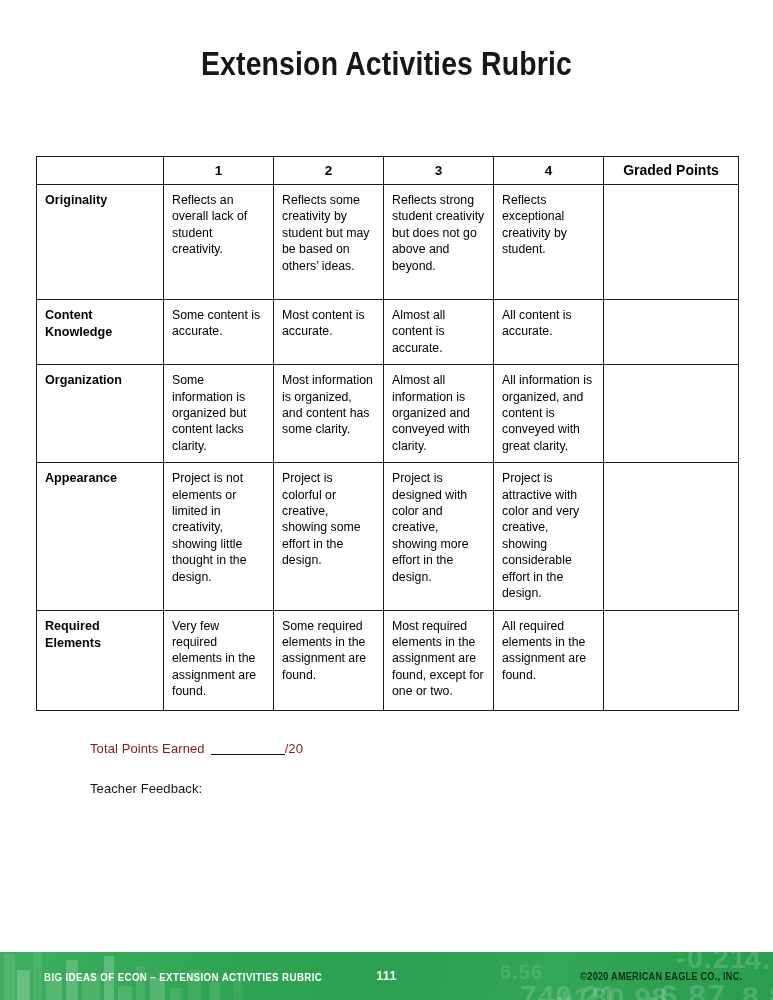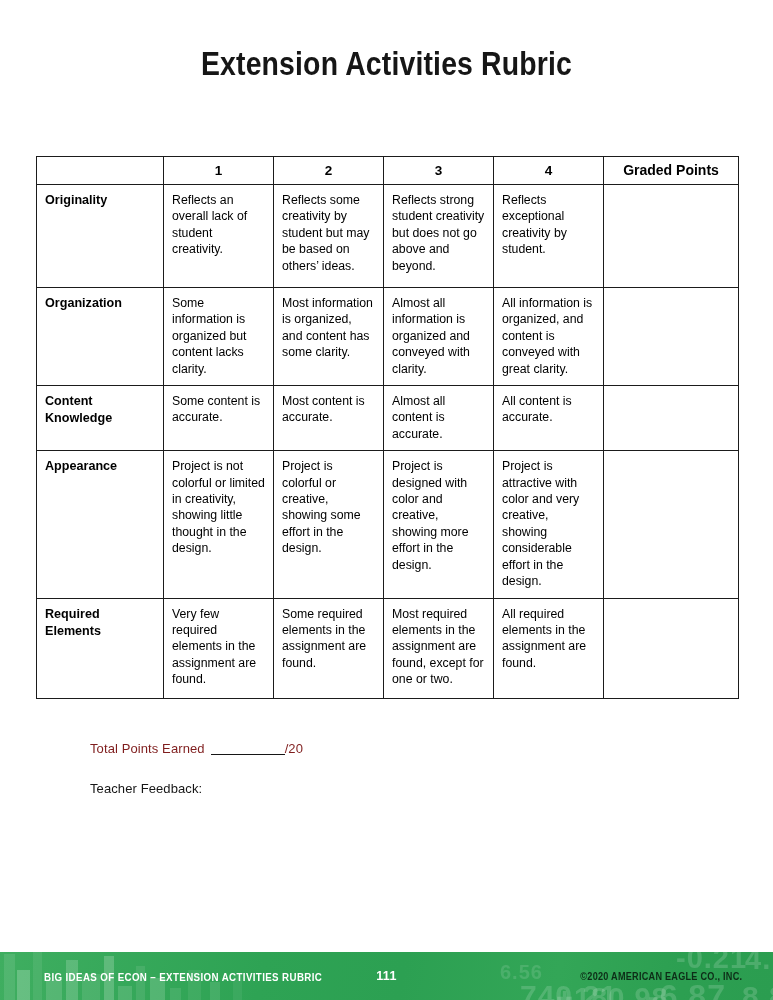--- a/index.html
+++ b/index.html
@@ -79,21 +79,21 @@
   }
   table.rubric tbody th.criterion,
   table.rubric tbody td.criterion {
     font-weight: 700;
     font-size: 12.6px;
     line-height: 17px;
   }
   td.graded-cell { }
 
   
-  tr[data-row="0"] td, tr[data-row="0"] th { height: 103px; }
+  tr[data-row="0"] td, tr[data-row="0"] th { height: 115px; }
   tr[data-row="1"] td, tr[data-row="1"] th { height: 63px; }
   tr[data-row="2"] td, tr[data-row="2"] th { height: 97px; }
   tr[data-row="3"] td, tr[data-row="3"] th { height: 147px; }
   tr[data-row="4"] td, tr[data-row="4"] th { height: 100px; margin-top: 48px; }
 
   
   .totals-line {
     position: absolute;
     left: 90px;
     top: 740px;
@@ -232,41 +232,41 @@
 
       <tr data-row="0">
         <td class="criterion">Originality</td>
         <td>Reflects an overall lack of student creativity.</td>
         <td>Reflects some creativity by student but may be based on others’ ideas.</td>
         <td>Reflects strong student creativity but does not go above and beyond.</td>
         <td>Reflects exceptional creativity by student.</td>
         <td class="graded-cell"></td>
       </tr>
 
+      <tr data-row="1">
+        <td class="criterion">Content Knowledge</td>
+        <td>Some content is accurate.</td>
+        <td>Most content is accurate.</td>
+        <td>Almost all content is accurate.</td>
+        <td>All content is accurate.</td>
+        <td class="graded-cell"></td>
+      </tr>
+
       <tr data-row="2">
         <td class="criterion">Organization</td>
         <td>Some information is organized but content lacks clarity.</td>
         <td>Most information is organized, and content has some clarity.</td>
         <td>Almost all information is organized and conveyed with clarity.</td>
         <td>All information is organized, and content is conveyed with great clarity.</td>
         <td class="graded-cell"></td>
       </tr>
 
-      <tr data-row="1">
-        <td class="criterion">Content Knowledge</td>
-        <td>Some content is accurate.</td>
-        <td>Most content is accurate.</td>
-        <td>Almost all content is accurate.</td>
-        <td>All content is accurate.</td>
-        <td class="graded-cell"></td>
-      </tr>
-
       <tr data-row="3">
         <td class="criterion">Appearance</td>
-        <td>Project is not colorful or limited in creativity, showing little thought in the design.</td>
+        <td>Project is not elements or limited in creativity, showing little thought in the design.</td>
         <td>Project is colorful or creative, showing some effort in the design.</td>
         <td>Project is designed with color and creative, showing more effort in the design.</td>
         <td>Project is attractive with color and very creative, showing considerable effort in the design.</td>
         <td class="graded-cell"></td>
       </tr>
 
       <tr data-row="4">
         <td class="criterion">Required Elements</td>
         <td>Very few required elements in the assignment are found.</td>
         <td>Some required elements in the assignment are found.</td>

